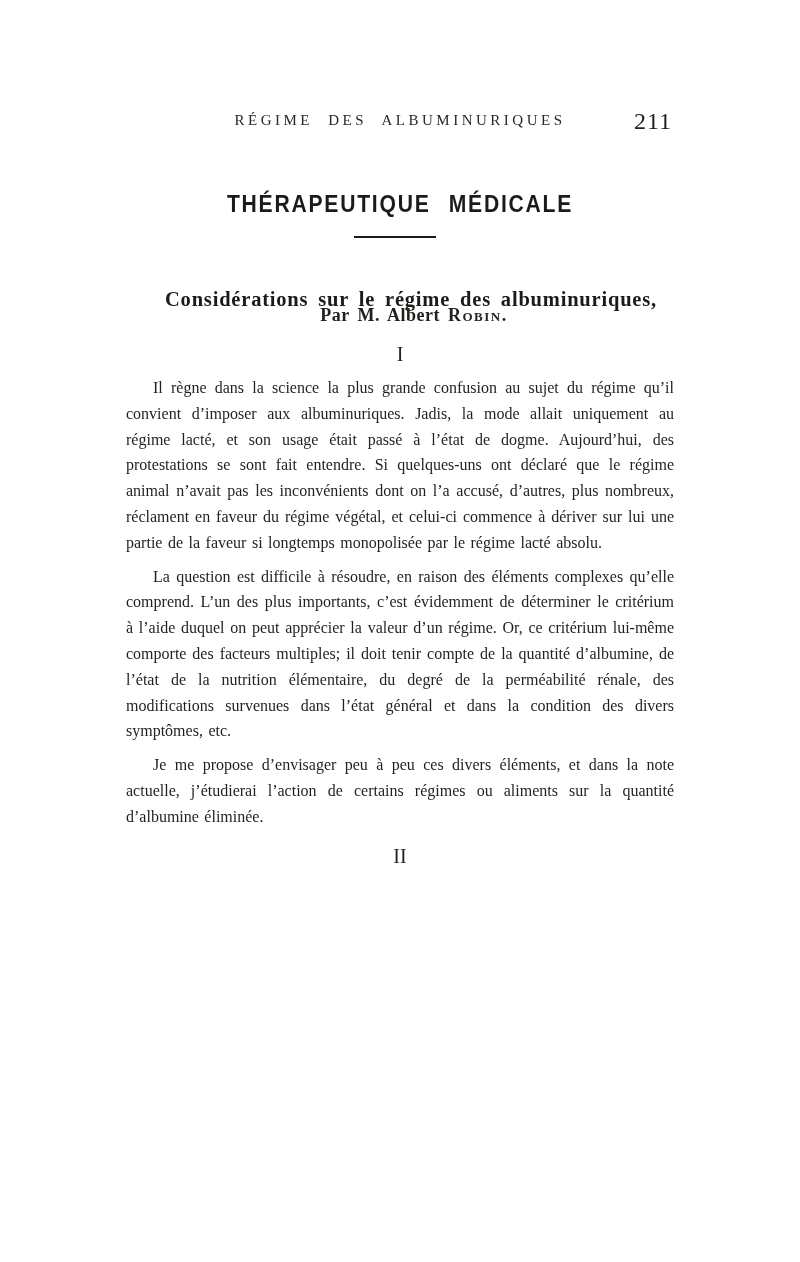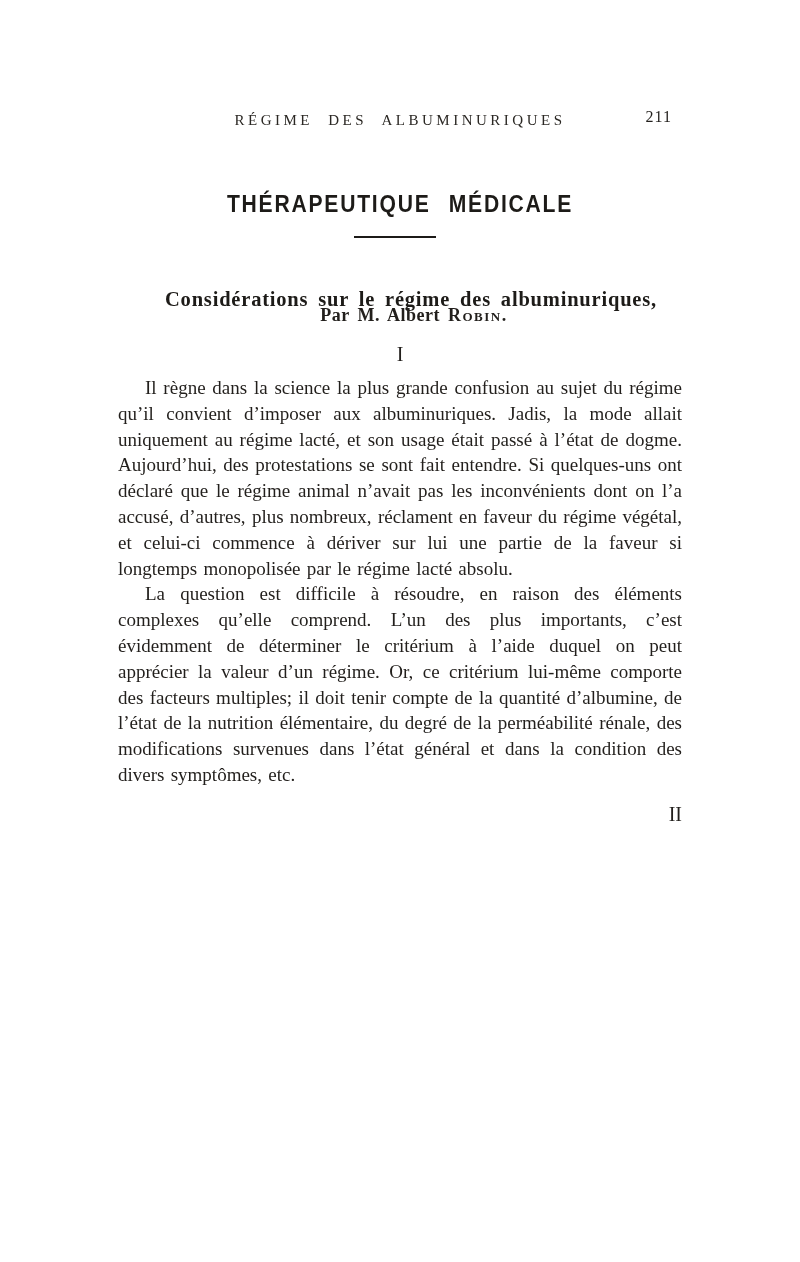--- a/index.html
+++ b/index.html
@@ -29,21 +29,21 @@
     text-align: center;
     font-size: 15px;
     letter-spacing: 3.5px;
     word-spacing: 8px;
     color: #2b2824;
   }
   .page-number {
     position: absolute;
     right: 10px;
     top: -4px;
-    font-size: 16px;
+    font-size: 24px;
     letter-spacing: 1px;
     color: #221f1c;
   }
   .main-title {
     position: absolute;
     top: 190px;
     left: 0;
     width: 800px;
     text-align: center;
     font-family: "Liberation Sans", sans-serif;
@@ -101,27 +101,26 @@
   .section-numeral {
     text-align: center;
     font-size: 20px;
     line-height: 26px;
     margin: 0 0 8px 0;
     color: #221f1c;
   }
   .section-numeral.second {
     margin-top: 13px;
     margin-bottom: 9px;
-    text-align: right;
   }
   p.para {
-    margin: 0;
+    margin: 8px;
     text-align: justify;
     text-indent: 27px;
-    font-size: 19px;
+    font-size: 16px;
     line-height: 25.8px;
     word-spacing: 1.5px;
     color: #221f1c;
   }
 </style>
 </head>
 <body>
 
 <div class="page">
 
@@ -142,19 +141,20 @@
   </div>
 
   <div class="body-text">
 
     <div class="section-numeral">I</div>
 
     <p class="para">Il règne dans la science la plus grande confusion au sujet du régime qu’il convient d’imposer aux albuminuriques. Jadis, la mode allait uniquement au régime lacté, et son usage était passé à l’état de dogme. Aujourd’hui, des protestations se sont fait entendre. Si quelques-uns ont déclaré que le régime animal n’avait pas les inconvénients dont on l’a accusé, d’autres, plus nombreux, réclament en faveur du régime végétal, et celui-ci commence à dériver sur lui une partie de la faveur si longtemps monopolisée par le régime lacté absolu.</p>
 
     <p class="para">La question est difficile à résoudre, en raison des éléments complexes qu’elle comprend. L’un des plus importants, c’est évidemment de déterminer le critérium à l’aide duquel on peut apprécier la valeur d’un régime. Or, ce critérium lui-même comporte des facteurs multiples; il doit tenir compte de la quantité d’albumine, de l’état de la nutrition élémentaire, du degré de la perméabilité rénale, des modifications survenues dans l’état général et dans la condition des divers symptômes, etc.</p>
 
+    <p class="para">Je me propose d’envisager peu à peu ces divers éléments, et dans la note actuelle, j’étudierai l’action de certains régimes ou aliments sur la quantité d’albumine éliminée.</p>
 
     <div class="section-numeral second">II</div>
 
 
   </div>
 
 </div>
 
 </body></html>

